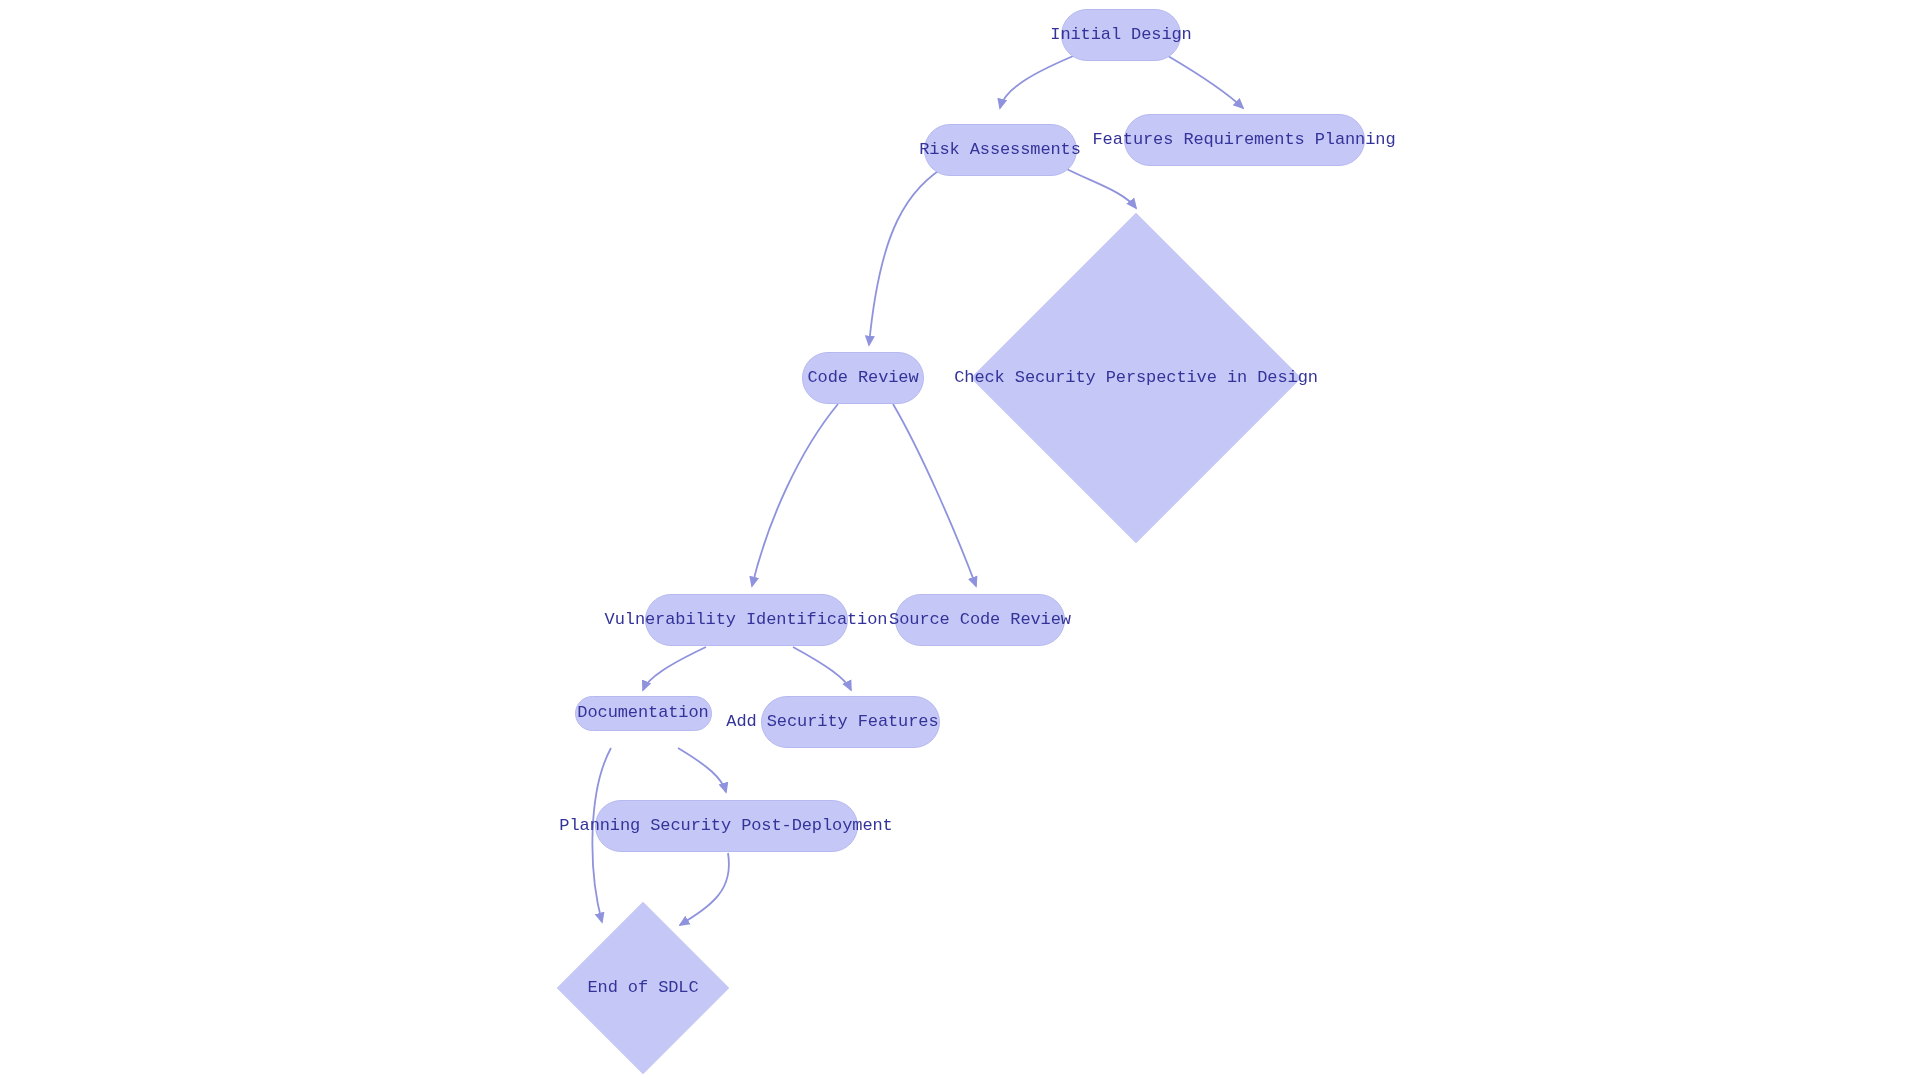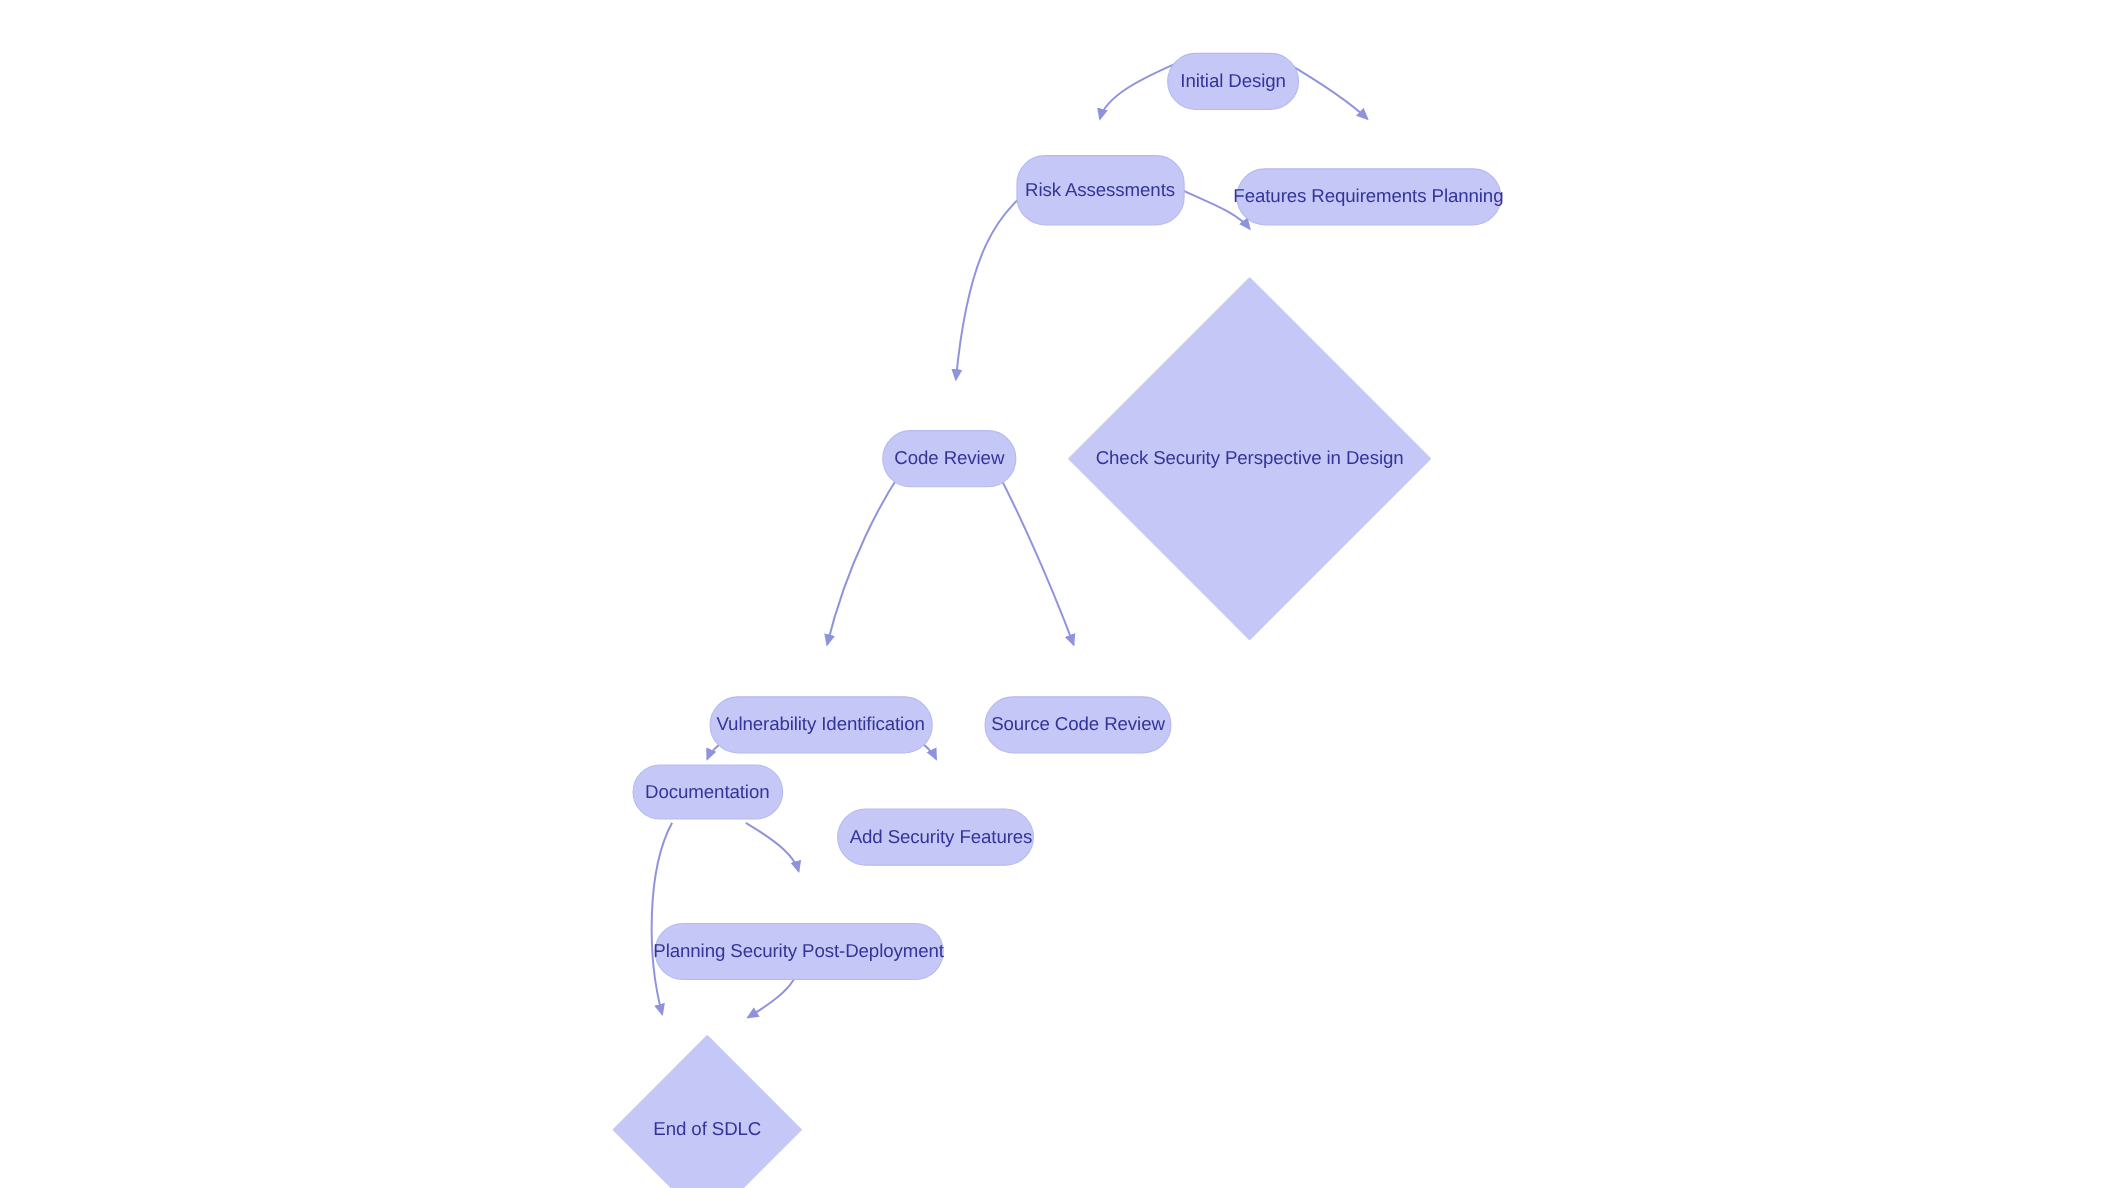--- a/index.html
+++ b/index.html
@@ -28,25 +28,24 @@
   }
   .node {
     position: absolute;
     box-sizing: border-box;
     display: flex;
     align-items: center;
     justify-content: center;
     text-align: center;
     color: #333399;
     font-size: 17px;
-    font-family: Liberation Sans, sans-serif;
+    font-family: Liberation Mono, monospace;
     letter-spacing: -0.1px;
     line-height: 1.2;
     white-space: nowrap;
-    margin-top: 39px;
   }
   .node-pill {
     background: #c5c8f7;
     border: 1px solid #b6b9f0;
     border-radius: 26px;
   }
   .node-diamond {
     background: transparent;
     border: none;
   }
@@ -88,42 +87,42 @@
         <path d="M 678 748 C 708 766, 722 778, 726 792" fill="none" stroke="#8f93dd" stroke-width="1.8" marker-end="url(#arrowhead)"></path>
         <path d="M 611 748 C 588 790, 588 870, 602 922" fill="none" stroke="#8f93dd" stroke-width="1.8" marker-end="url(#arrowhead)"></path>
         <path d="M 728 853 C 734 890, 712 905, 680 925" fill="none" stroke="#8f93dd" stroke-width="1.8" marker-end="url(#arrowhead)"></path>
       </g>
   </svg>
 
   <div id="node-layer">
       <div class="node node-pill" style="left: 1061px; top: 9px; width: 120px; height: 52px;">
         <span class="node-label">Initial Design</span>
       </div>
-      <div class="node node-pill" style="left: 923.5px; top: 102px; width: 153px; height: 64px;">
+      <div class="node node-pill" style="left: 923.5px; top: 124px; width: 153px; height: 52px;">
         <span class="node-label">Risk Assessments</span>
       </div>
       <div class="node node-pill" style="left: 1123.5px; top: 114px; width: 241px; height: 52px;">
         <span class="node-label">Features Requirements Planning</span>
       </div>
       <div class="node node-pill" style="left: 802px; top: 352px; width: 122px; height: 52px;">
         <span class="node-label">Code Review</span>
       </div>
       <div class="node node-diamond" style="left: 971px; top: 213px; width: 330px; height: 330px;">
         <svg class="diamond-shape" viewBox="0 0 100 100" preserveAspectRatio="none">
           <polygon points="50,0 100,50 50,100 0,50" fill="#c5c8f7" stroke="#b6b9f0" stroke-width="0.4" vector-effect="non-scaling-stroke"></polygon>
         </svg>
         <span class="node-label">Check Security Perspective in Design</span>
       </div>
       <div class="node node-pill" style="left: 644.5px; top: 594px; width: 203px; height: 52px;">
         <span class="node-label">Vulnerability Identification</span>
       </div>
       <div class="node node-pill" style="left: 895px; top: 594px; width: 170px; height: 52px;">
         <span class="node-label">Source Code Review</span>
       </div>
-      <div class="node node-pill" style="left: 574.5px; top: 656px; width: 137px; height: 50px; justify-content: center;">
+      <div class="node node-pill" style="left: 574.5px; top: 696px; width: 137px; height: 35px; justify-content: center;">
         <span class="node-label">Documentation</span>
       </div>
       <div class="node node-pill" style="left: 760.5px; top: 696px; width: 179px; height: 52px; justify-content: flex-end;">
         <span class="node-label">Add Security Features</span>
       </div>
       <div class="node node-pill" style="left: 594.5px; top: 800px; width: 263px; height: 52px;">
         <span class="node-label">Planning Security Post-Deployment</span>
       </div>
       <div class="node node-diamond" style="left: 557px; top: 902px; width: 172px; height: 172px;">
         <svg class="diamond-shape" viewBox="0 0 100 100" preserveAspectRatio="none">

